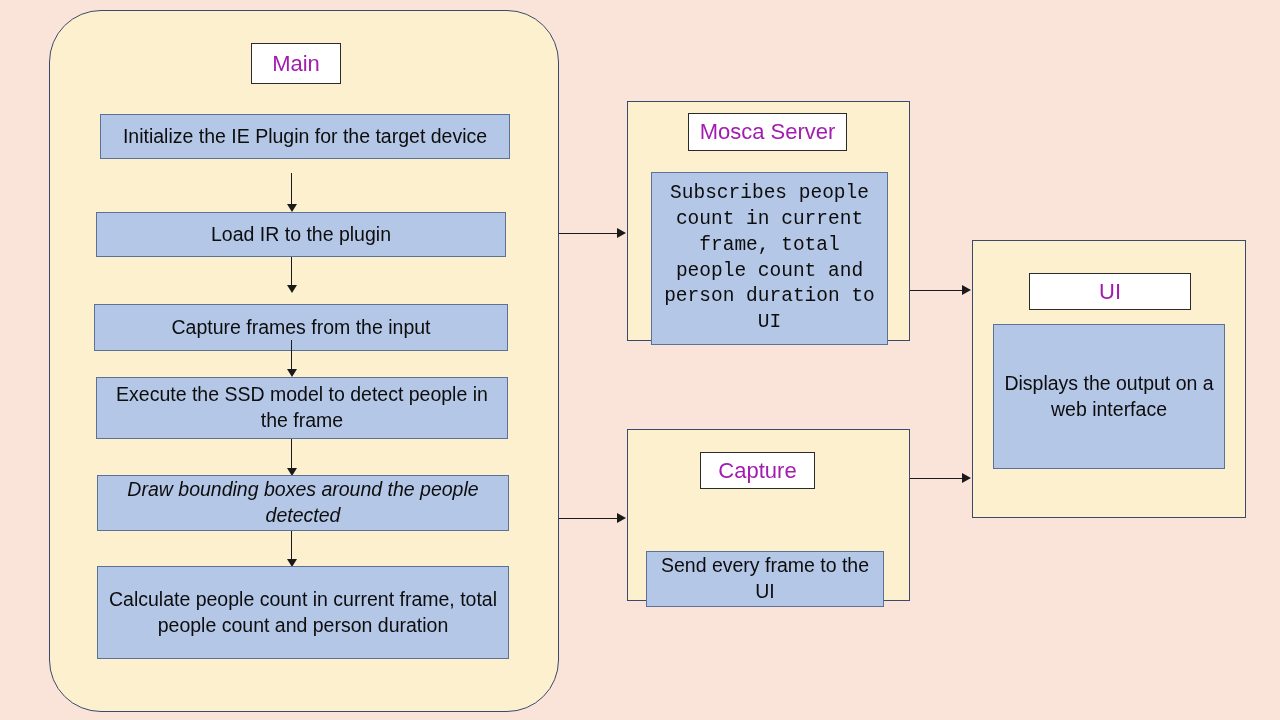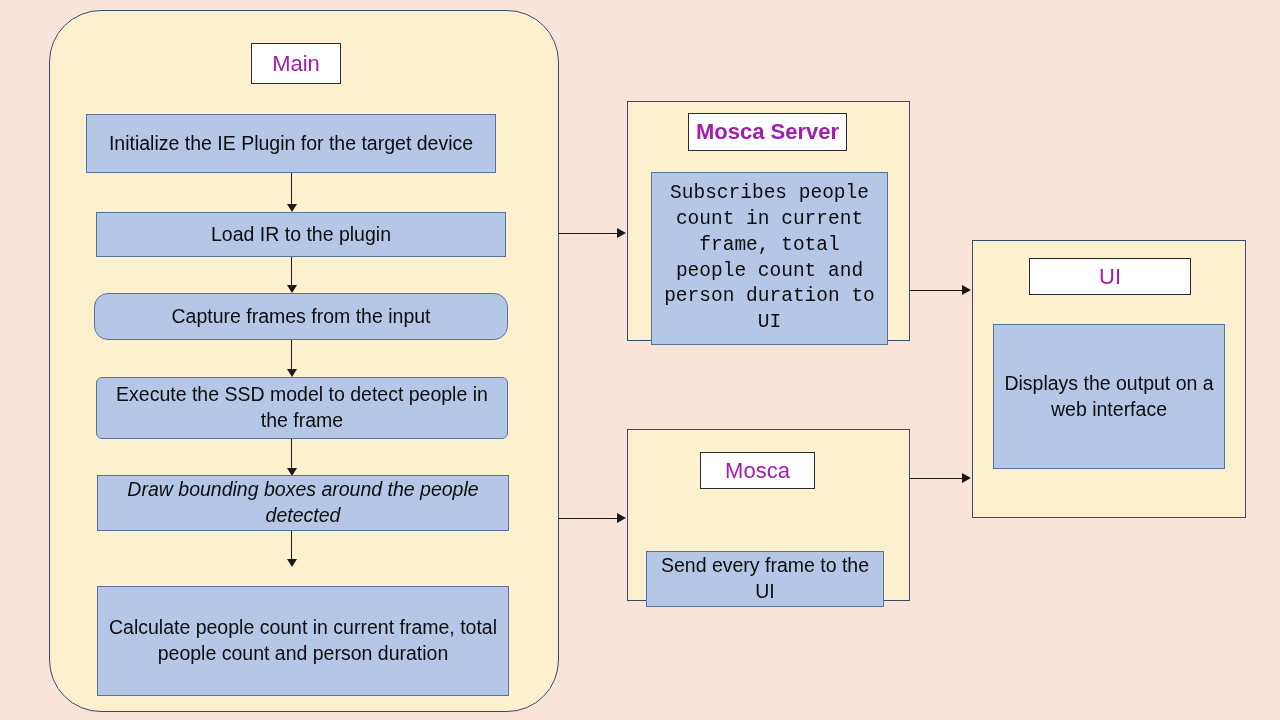--- a/index.html
+++ b/index.html
@@ -85,62 +85,62 @@
 </style>
 </head>
 <body>
 
 <div id="canvas">
 
   <div class="group rounded" style="left:49px; top:10px; width:510px; height:702px;"></div>
 
   <div class="title-chip" style="left:251px; top:43px; width:90px; height:41px;">Main</div>
 
-  <div class="pbox" style="left:86px; top:114px; width:410px; height:59px;">Initialize the IE Plugin for the target device</div>
+  <div class="pbox" style="left:100px; top:114px; width:410px; height:45px;">Initialize the IE Plugin for the target device</div>
 
   <div class="vline" style="left:291px; top:173px; height:34px;"></div>
   <div class="arrow-down" style="left:286.5px; top:204px;"></div>
 
   <div class="pbox" style="left:96px; top:212px; width:410px; height:45px;">Load IR to the plugin</div>
 
   <div class="vline" style="left:291px; top:257px; height:31px;"></div>
   <div class="arrow-down" style="left:286.5px; top:285px;"></div>
 
-  <div class="pbox" style="left:94px; top:293px; width:414px; height:47px;border-radius:14px;">Capture frames from the input</div>
+  <div class="pbox" style="left:94px; top:304px; width:414px; height:47px;">Capture frames from the input</div>
 
   <div class="vline" style="left:291px; top:340px; height:32px;"></div>
   <div class="arrow-down" style="left:286.5px; top:369px;"></div>
 
-  <div class="pbox" style="left:96px; top:377px; width:412px; height:62px;border-radius:6px;">Execute the SSD model to detect people in the frame</div>
+  <div class="pbox" style="left:96px; top:377px; width:412px; height:62px;">Execute the SSD model to detect people in the frame</div>
 
   <div class="vline" style="left:291px; top:439px; height:32px;"></div>
   <div class="arrow-down" style="left:286.5px; top:468px;"></div>
 
   <div class="pbox" style="left:97px; top:475px; width:412px; height:56px;font-style:italic;">Draw bounding boxes around the people detected</div>
 
   <div class="vline" style="left:291px; top:531px; height:31px;"></div>
   <div class="arrow-down" style="left:286.5px; top:559px;"></div>
 
-  <div class="pbox" style="left:97px; top:566px; width:412px; height:110px;margin-top:20px;">Calculate people count in current frame, total people count and person duration</div>
+  <div class="pbox" style="left:97px; top:566px; width:412px; height:93px;">Calculate people count in current frame, total people count and person duration</div>
 
   <div class="group" style="left:627px; top:101px; width:283px; height:240px;"></div>
 
-  <div class="title-chip" style="left:688px; top:113px; width:159px; height:38px;font-weight:bold;">Mosca Server</div>
+  <div class="title-chip" style="left:688px; top:113px; width:159px; height:38px;">Mosca Server</div>
 
   <div class="pbox" style="left:651px; top:172px; width:237px; height:173px;font-family:Liberation Mono, monospace;">Subscribes people count in current frame, total people count and person duration to UI</div>
 
   <div class="group" style="left:627px; top:429px; width:283px; height:172px;"></div>
 
-  <div class="title-chip" style="left:700px; top:452px; width:115px; height:37px;">Mosca</div>
+  <div class="title-chip" style="left:700px; top:452px; width:115px; height:37px;">Capture</div>
 
   <div class="pbox" style="left:646px; top:515px; width:238px; height:56px;margin-top:36px;">Send every frame to the UI</div>
 
   <div class="group" style="left:972px; top:240px; width:274px; height:278px;"></div>
 
-  <div class="title-chip" style="left:1029px; top:258px; width:162px; height:37px;">UI</div>
+  <div class="title-chip" style="left:1029px; top:273px; width:162px; height:37px;">UI</div>
 
   <div class="pbox" style="left:993px; top:324px; width:232px; height:145px;">Displays the output on a web interface</div>
 
   <div class="hline" style="left:559px; top:233px; width:60px;"></div>
   <div class="arrow-right" style="left:617px; top:227.5px;"></div>
 
   <div class="hline" style="left:559px; top:518px; width:60px;"></div>
   <div class="arrow-right" style="left:617px; top:512.5px;"></div>
 
   <div class="hline" style="left:910px; top:290px; width:54px;"></div>

